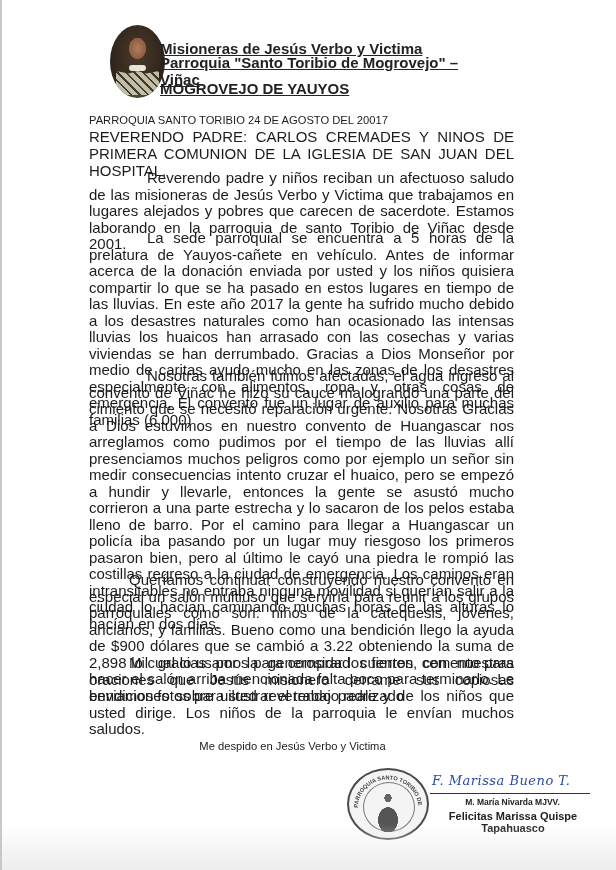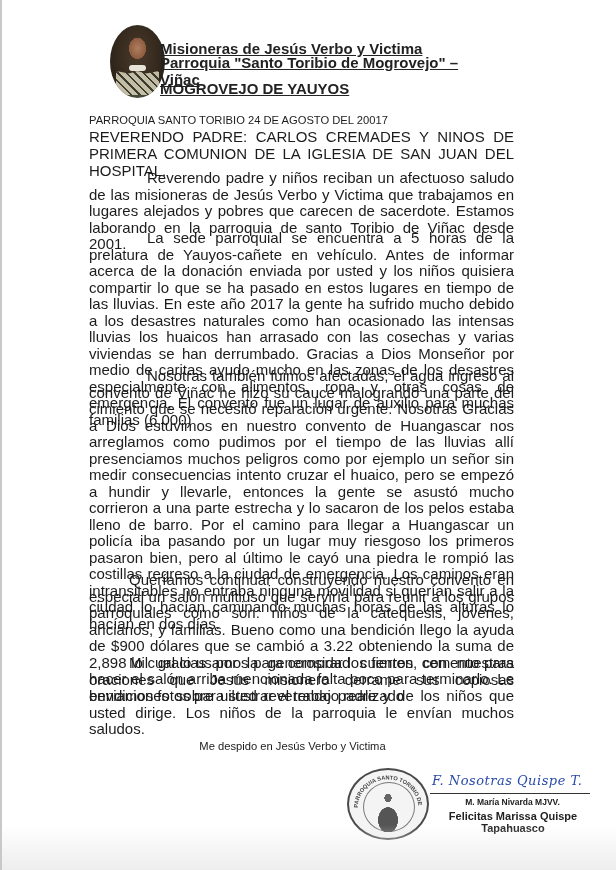--- a/index.html
+++ b/index.html
@@ -70,18 +70,18 @@
   <div class="inner"></div>
   <div class="fig"></div>
   <svg class="stamp-text" viewBox="0 0 82 72">
     <defs>
         <path id="arc" d="M9,40 A32,30 0 1,1 73,40"></path>
       </defs>
     <text font-size="6" font-weight="bold" fill="#444" font-family="Liberation Sans, sans-serif"><textPath href="#arc">PARROQUIA SANTO TORIBIO DE MOGROVEJO</textPath></text>
   </svg>
 </div>
 
-<div class="sig-scrawl">F. Nosotras Quispe T.</div>
+<div class="sig-scrawl">F. Marissa Bueno T.</div>
 <div class="sig-line"></div>
 <div class="sig-name1">M. María Nivarda MJVV.</div>
 <div class="sig-name2">Felicitas Marissa Quispe Tapahuasco</div>
 
 <div class="bottom-fade"></div>
 
 </body></html>

